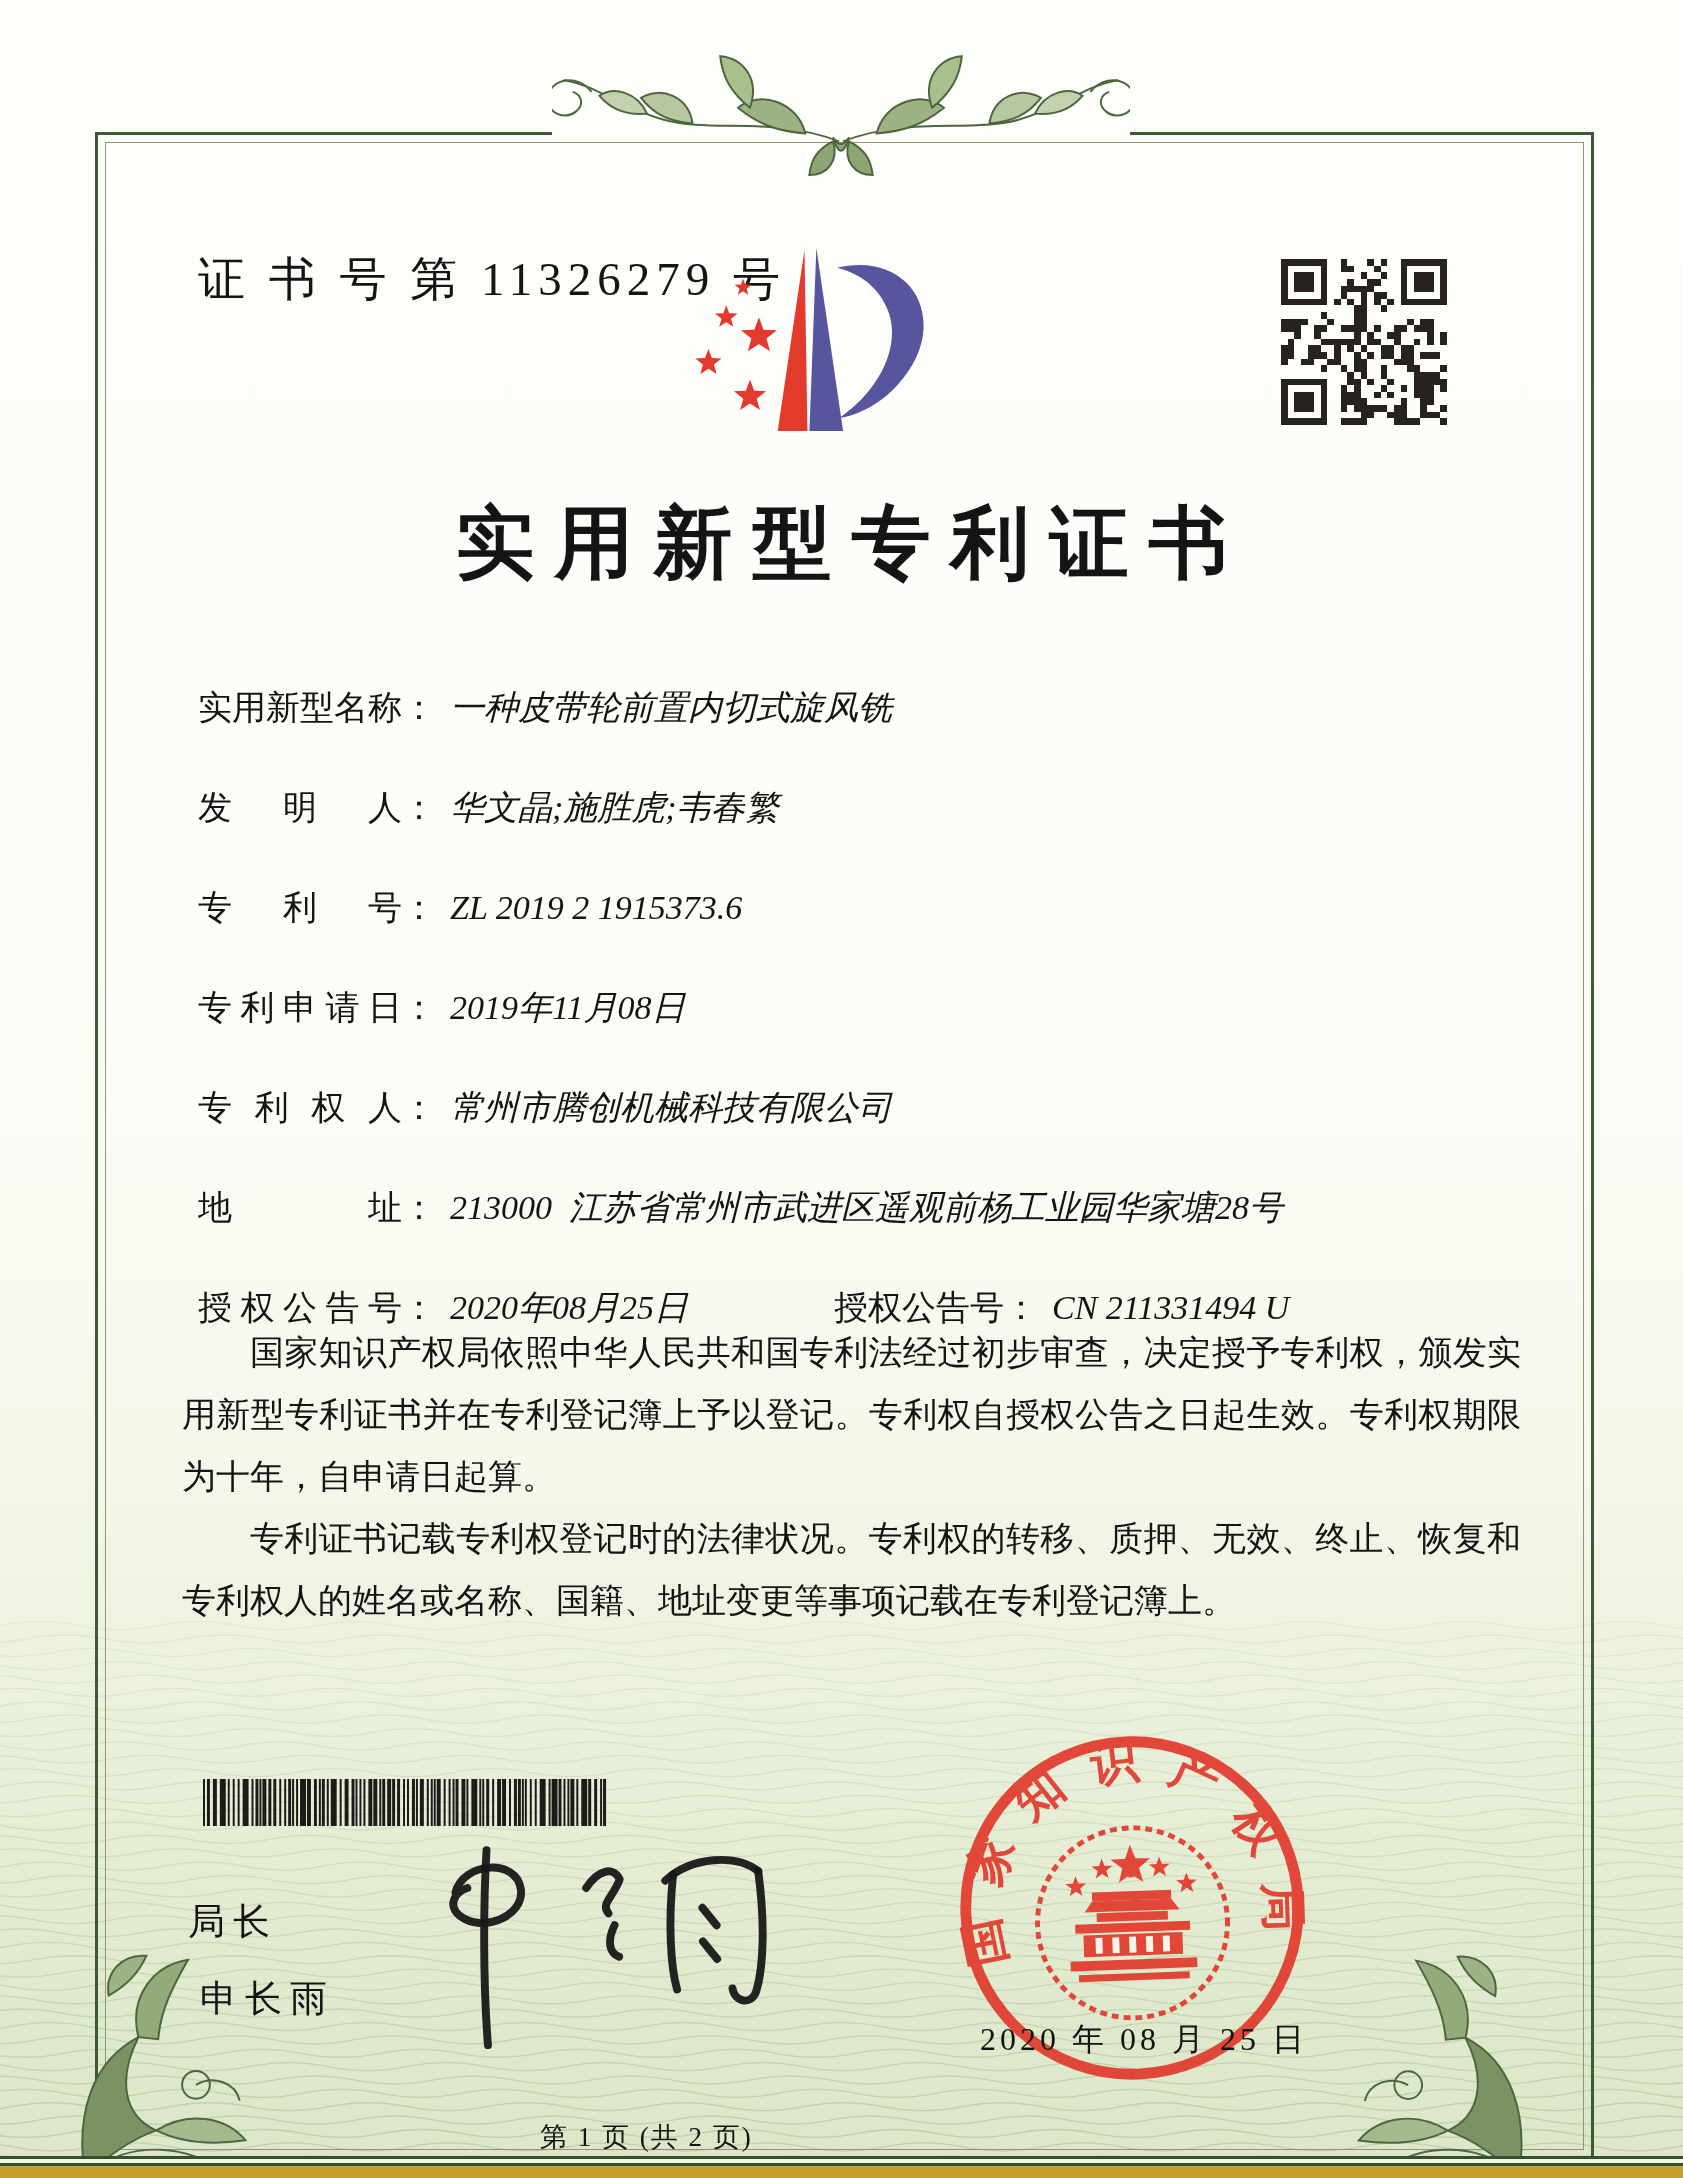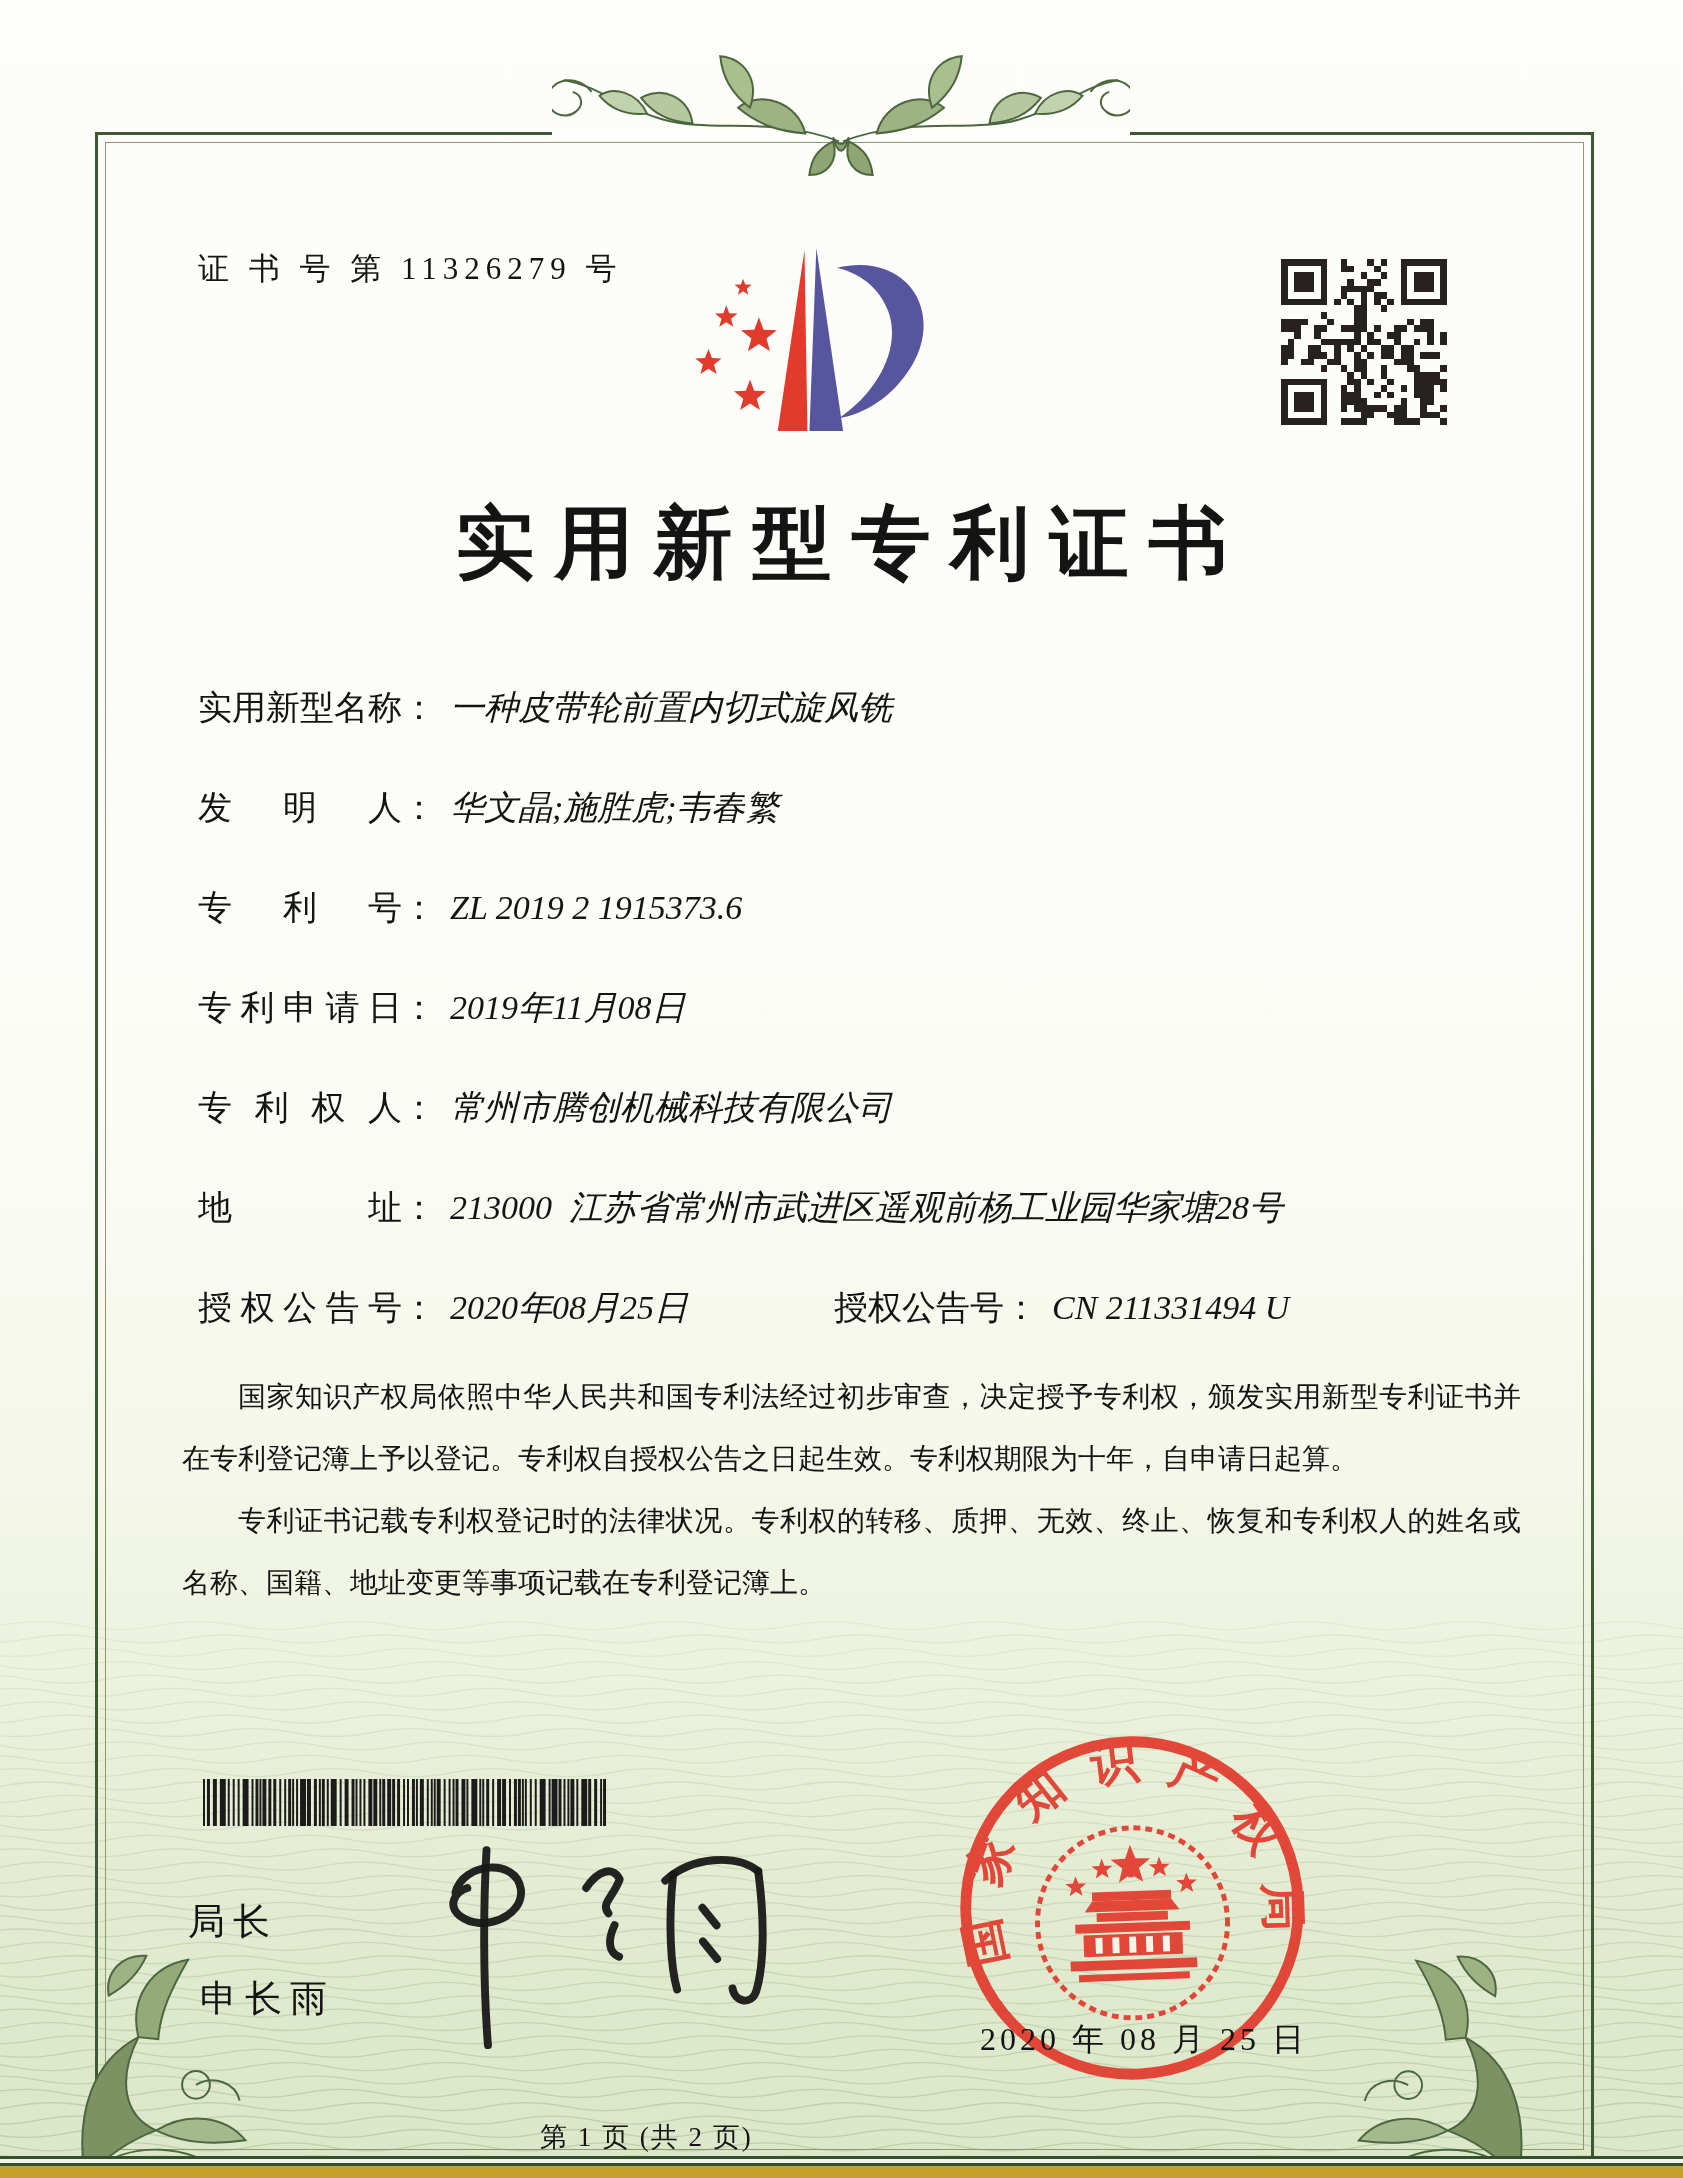--- a/index.html
+++ b/index.html
@@ -12,34 +12,34 @@
     background:linear-gradient(180deg,#fdfdfa 0%,#fcfcf7 50%,#f4f7e9 68%,#e9f0da 80%,#dfe9cd 92%,#dce6c9 100%);
   }
   svg{display:block}
   .waves{position:absolute;left:0;top:0;width:1683px;height:2178px;pointer-events:none}
   .frame{position:absolute;left:95px;top:132px;right:89px;bottom:18px;
     border:3px solid var(--frame-green,#3e5a35);}
   .frame-inner{position:absolute;left:7px;top:7px;right:7px;bottom:7px;border:1px solid #8a9a6c;}
   .garland{position:absolute;left:552px;top:50px;width:578px;height:149px}
   .corner-bl{position:absolute;left:69px;top:1936px;width:248px;height:242px}
   .corner-br{position:absolute;left:1317px;top:1929px;width:218px;height:249px}
-  .cert-no{position:absolute;left:198px;top:248px;font-size:31px;letter-spacing:6px;}
+  .cert-no{position:absolute;left:198px;top:248px;font-size:47px;letter-spacing:6px;}
   .logo{position:absolute;left:653px;top:228px;width:297px;height:228px}
   .qr{position:absolute;left:1281px;top:259px;width:166px;height:166px}
   .title{position:absolute;left:0;top:491px;width:1683px;margin:0;text-align:center;
     font-size:79px;font-weight:bold;letter-spacing:20px;text-indent:20px;}
   .fields{position:absolute;left:198px;top:685px;width:1322px;font-size:34px;}
   .frow{display:flex;line-height:46px;margin-bottom:54px;align-items:flex-start;}
   .flabel{display:inline-block;width:204px;text-align:justify;text-align-last:justify;flex:none;}
   .fcolon{flex:none;margin-right:14px;}
   .fvalue{white-space:pre-wrap;font-style:italic;}
   .v1{width:329px;flex:none;}
   .fl2{flex:none;margin-left:55px;text-align:right;}
-  .paras{position:absolute;left:182px;top:1366px;width:1339px;
-    font-size:28px;line-height:62px;text-align:justify;}
+  .paras{position:absolute;left:182px;top:1322px;width:1339px;
+    font-size:34px;line-height:62px;text-align:justify;}
   .paras p{margin:0;text-indent:2em;}
   .barcode{position:absolute;left:203px;top:1779px;width:408px;height:47px}
   .sig-title{position:absolute;left:188px;top:1897px;font-size:37px;letter-spacing:8px;}
   .sig-name{position:absolute;left:200px;top:1974px;font-size:37px;letter-spacing:8px;}
   .signature{position:absolute;left:411px;top:1830px;width:396px;height:233px;transform:rotate(-1deg);}
   .signature path{stroke:#181818;stroke-width:8;fill:none;stroke-linecap:round;stroke-linejoin:round;opacity:.95}
   .seal{position:absolute;left:943px;top:1719px;width:378px;height:378px;opacity:.92;transform:rotate(-2deg);}
   .seal-date{position:absolute;left:980px;top:2018px;font-size:32px;letter-spacing:4px;}
   .footer{position:absolute;left:540px;top:2119px;width:426px;text-align:left;font-size:27px;letter-spacing:2px;}
   .bottom-edge{position:absolute;left:0;right:0;bottom:0;}

